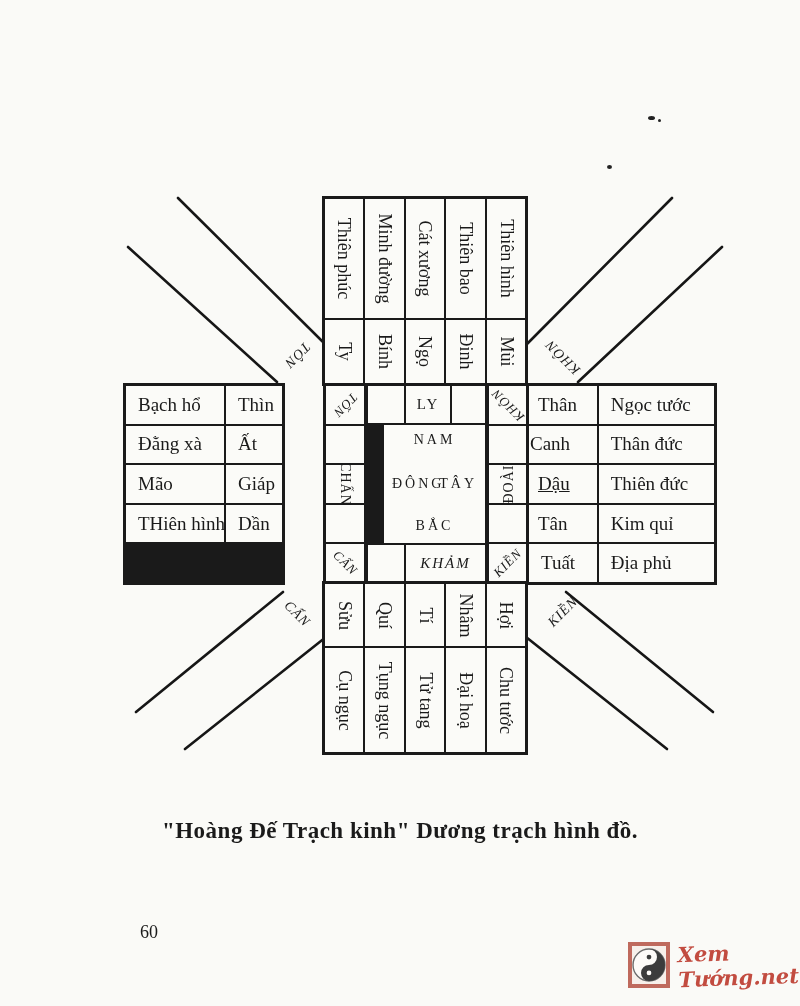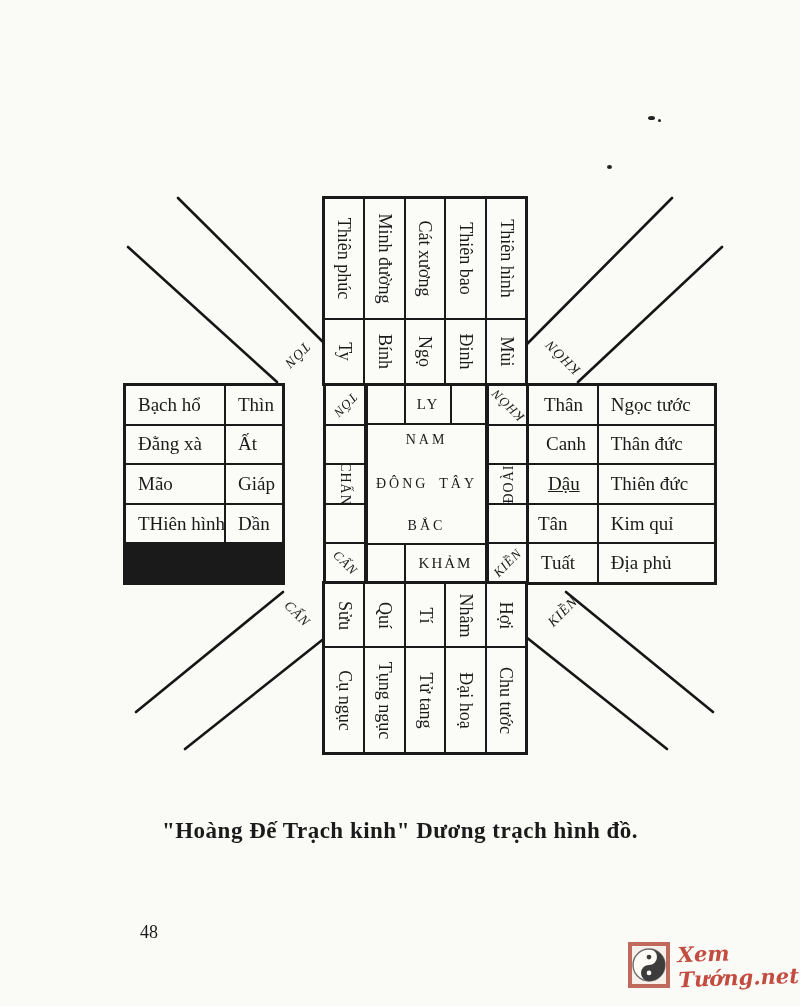--- a/index.html
+++ b/index.html
@@ -133,60 +133,60 @@
       <span class="diag rot45">CẤN</span>
     </div>
 </div>
 
 <div class="tbl" style="left:365px;top:383px;width:123px;height:202px;grid-template-columns:36px 1fr 33px;grid-template-rows:37px 1fr 1fr 1fr 37px;">
   <div style="grid-area:1/1;"></div>
   <div style="grid-area:1/2;">
       <span style="font-size:15px;letter-spacing:2px;text-align:center;">LY</span>
     </div>
   <div style="grid-area:1/3;"></div>
-  <div style="grid-area:2/1/5/4;">
+  <div style="grid-area:2/1/5/4;margin-left:16px;">
     <span class="dir" style="top:7px;left:50%;transform:translateX(-50%);">NAM</span>
     <span class="dir" style="left:8px;top:50%;transform:translateY(-50%);">ĐÔNG</span>
     <span class="dir" style="right:8px;top:50%;transform:translateY(-50%);">TÂY</span>
     <span class="dir" style="bottom:9px;left:50%;transform:translateX(-50%);">BẮC</span>
   </div>
   <div style="grid-area:5/1;"></div>
   <div style="grid-area:5/2/6/4;">
-      <span style="font-size:15px;letter-spacing:2px;">KHẢM</span>
+      <span style="font-size:15px;letter-spacing:2px;font-style:italic;">KHẢM</span>
     </div>
 </div>
 
 <div class="tbl" style="left:486px;top:383px;width:44px;height:202px;grid-template-columns:1fr;grid-template-rows:repeat(5,1fr);">
   <div>
       <span class="diag rotm135">KHÔN</span>
     </div>
   <div></div>
   <div>
       <span class="vtext-up">ĐOÀI</span>
     </div>
   <div></div>
   <div>
       <span class="diag rotm45">KIỀN</span>
     </div>
 </div>
 
 <div class="tbl" style="left:526px;top:383px;width:191px;height:202px;grid-template-columns:1fr 1.7fr;grid-template-rows:repeat(5,1fr);">
-  <div class="name-cell" style="padding-left:15px;">
+  <div class="name-cell" style="padding-left:9px;">
       <span class="htext">Thân</span>
     </div>
   <div class="name-cell">
       <span class="htext">Ngọc tước</span>
     </div>
-  <div class="name-cell" style="padding-left:17px;">
+  <div class="name-cell" style="padding-left:1px;">
       <span class="htext">Canh</span>
     </div>
   <div class="name-cell">
       <span class="htext">Thân đức</span>
     </div>
-  <div class="name-cell" style="padding-left:19px;text-decoration:underline;">
+  <div class="name-cell" style="padding-left:9px;text-decoration:underline;">
       <span class="htext">Dậu</span>
     </div>
   <div class="name-cell">
       <span class="htext">Thiên đức</span>
     </div>
   <div class="name-cell" style="padding-left:9px;">
       <span class="htext">Tân</span>
     </div>
   <div class="name-cell">
       <span class="htext">Kim quỉ</span>
@@ -232,21 +232,21 @@
     </div>
 </div>
 
 <div class="outlab rot135" style="left:277px;top:335px;">TÔN</div>
 <div class="outlab rotm135" style="left:543px;top:337px;">KHÔN</div>
 <div class="outlab rot45" style="left:277px;top:594px;">CẤN</div>
 <div class="outlab rotm45" style="left:543px;top:592px;">KIỀN</div>
 
 <div class="caption">"Hoàng Đế Trạch kinh" Dương trạch hình đồ.</div>
 
-<div class="pagenum">48</div>
+<div class="pagenum">60</div>
 
 <div class="wm">
   <div class="wm-icon">
     <svg width="34" height="34" viewBox="0 0 100 100">
       <circle cx="50" cy="50" r="47" fill="#fdfbf8" stroke="#6b6b6b" stroke-width="4"></circle>
       <path d="M50 3 a47 47 0 0 1 0 94 a23.5 23.5 0 0 1 0 -47 a23.5 23.5 0 0 0 0 -47 Z" fill="#3c3c3c"></path>
       <circle cx="50" cy="26.5" r="7" fill="#3c3c3c"></circle>
       <circle cx="50" cy="73.5" r="7" fill="#fdfbf8"></circle>
     </svg>
   </div>

